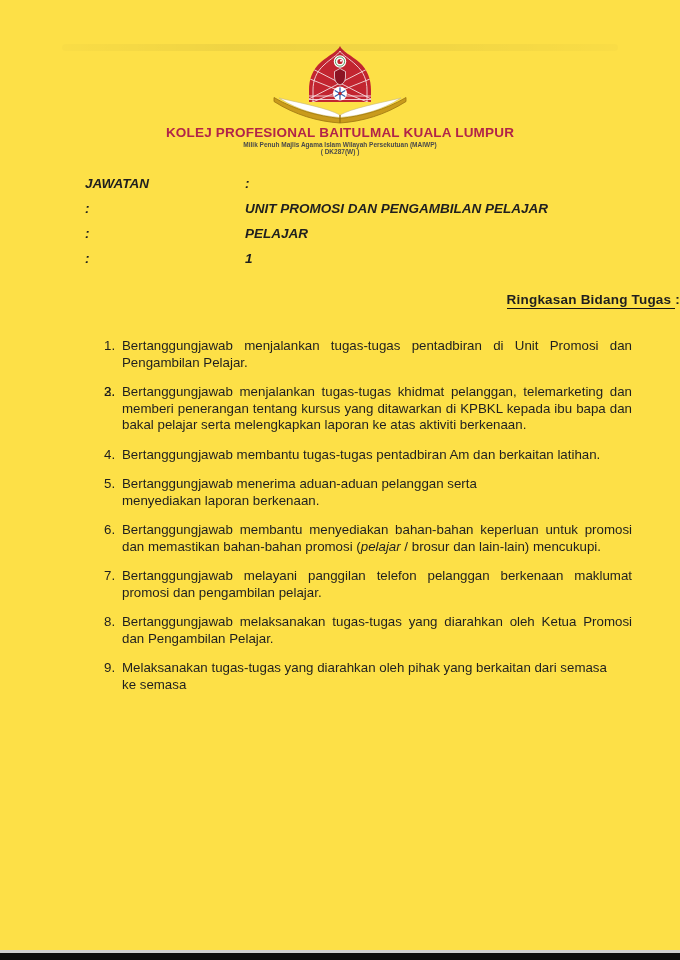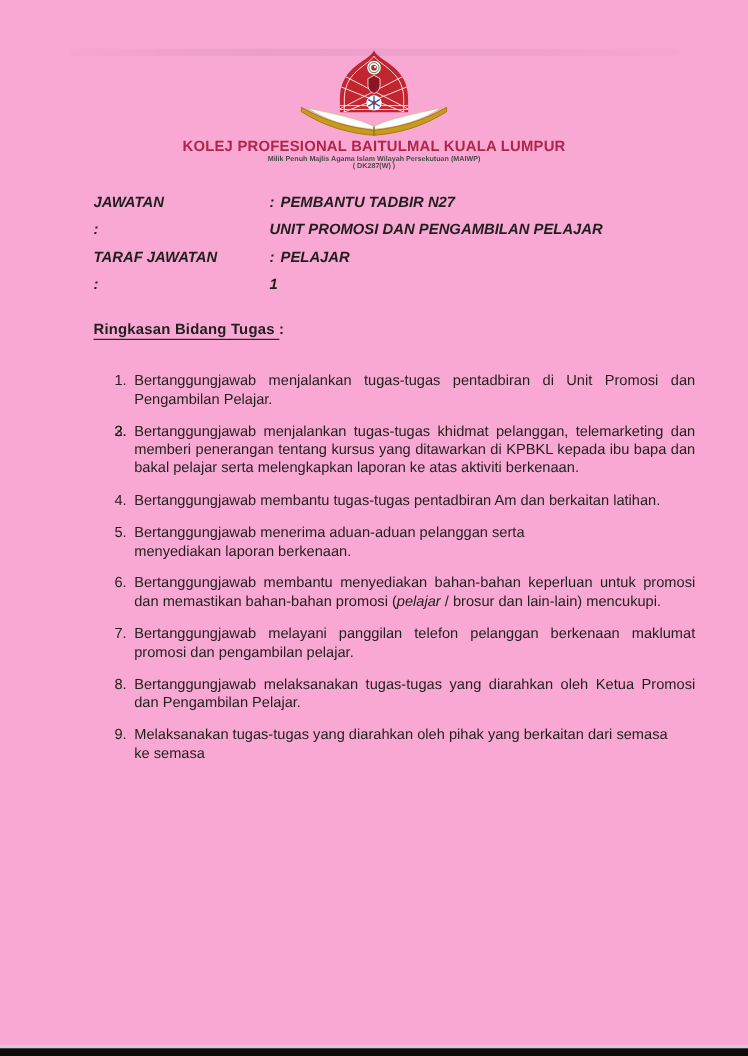--- a/index.html
+++ b/index.html
@@ -6,21 +6,21 @@
   html, body { background: #ffffff; }
   body {
     font-family: "Liberation Sans", "DejaVu Sans", sans-serif;
     color: #1f1f1f;
     width: 680px;
   }
   .doc {
     position: relative;
     width: 680px;
     height: 960px;
-    background: #f9a8d4;
+    background: #fde047;
     overflow: hidden;
   }
   
   .scan-band {
     position: absolute;
     top: 44px; left: 62px; right: 62px;
     height: 7px;
     background: linear-gradient(90deg, rgba(0,0,0,0.015), rgba(0,0,0,0.055) 30%, rgba(0,0,0,0.045) 70%, rgba(0,0,0,0.015));
     border-radius: 4px;
   }
@@ -57,20 +57,21 @@
     font-weight: 700;
     line-height: 25px;
     white-space: nowrap;
     font-style: italic;
   }
   .task-heading {
     margin: 21px 0 0 85px;
     font-size: 13.5px;
     font-weight: 700;
     letter-spacing: 0.2px;
+    text-align: right;
   }
   .task-heading .underlined {
     border-bottom: 1.6px solid #151515;
     padding-right: 4px;
     padding-bottom: 1px;
   }
   ol.tasks {
     list-style: none;
     margin: 31px 48px 0 104px;
     width: 528px;
@@ -151,28 +152,26 @@
     </div>
     <div class="college-title">KOLEJ PROFESIONAL BAITULMAL KUALA LUMPUR</div>
     <div class="college-sub1">Milik Penuh Majlis Agama Islam Wilayah Persekutuan (MAIWP)</div>
     <div class="college-sub2">( DK287(W) )</div>
   </header>
 
   <section class="fields">
       <div class="frow">
       <span class="flabel">JAWATAN</span>
       <span class="fsep">:</span>
-      <span class="fvalue">PEMBANTU TADBIR N27</span>
     </div>
       <div class="frow">
       <span class="fsep">:</span>
       <span class="fvalue">UNIT PROMOSI DAN PENGAMBILAN PELAJAR</span>
     </div>
       <div class="frow">
-      <span class="flabel">TARAF JAWATAN</span>
       <span class="fsep">:</span>
       <span class="fvalue">PELAJAR</span>
     </div>
       <div class="frow">
       <span class="fsep">:</span>
       <span class="fvalue">1</span>
     </div>
     </section>
 
   <h2 class="task-heading"><span class="underlined">Ringkasan Bidang Tugas</span><span>:</span></h2>

